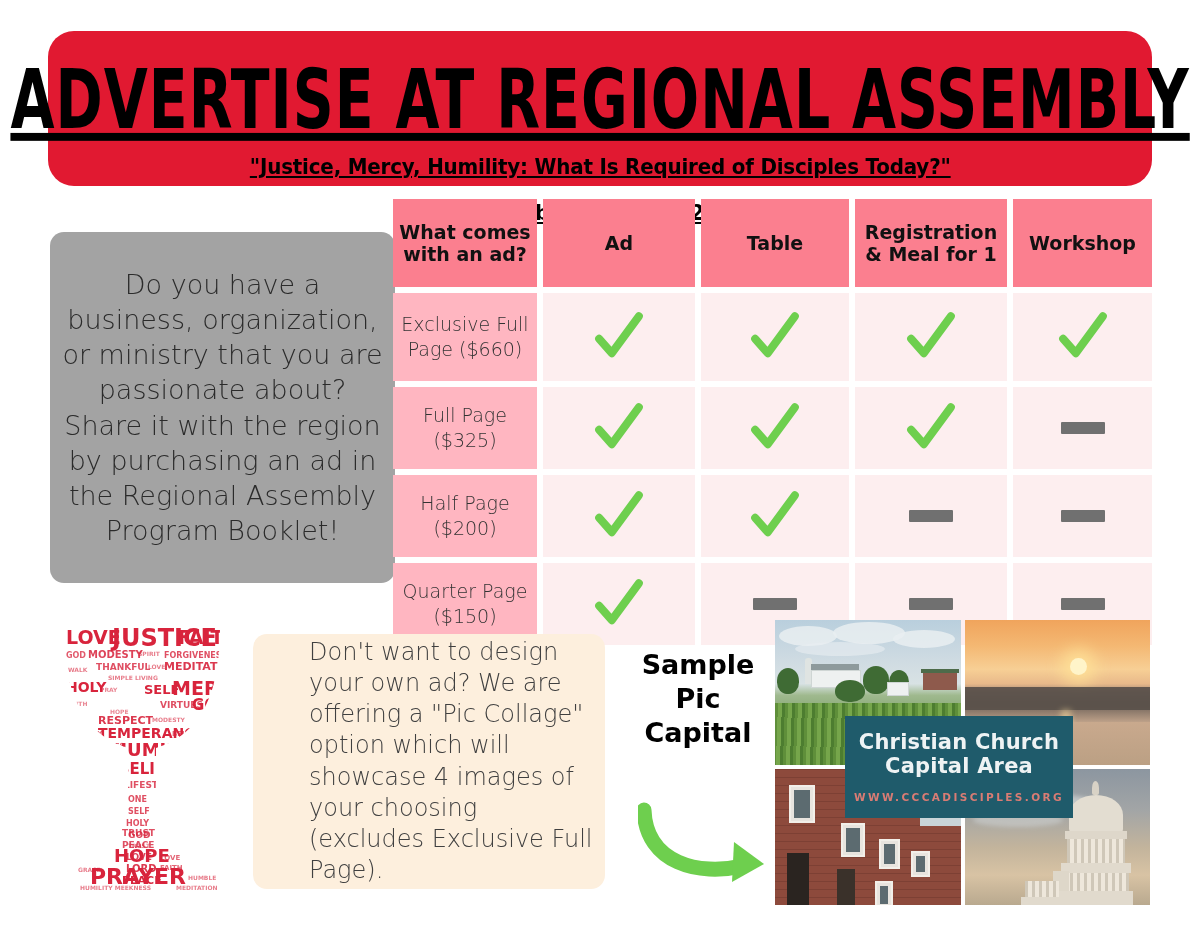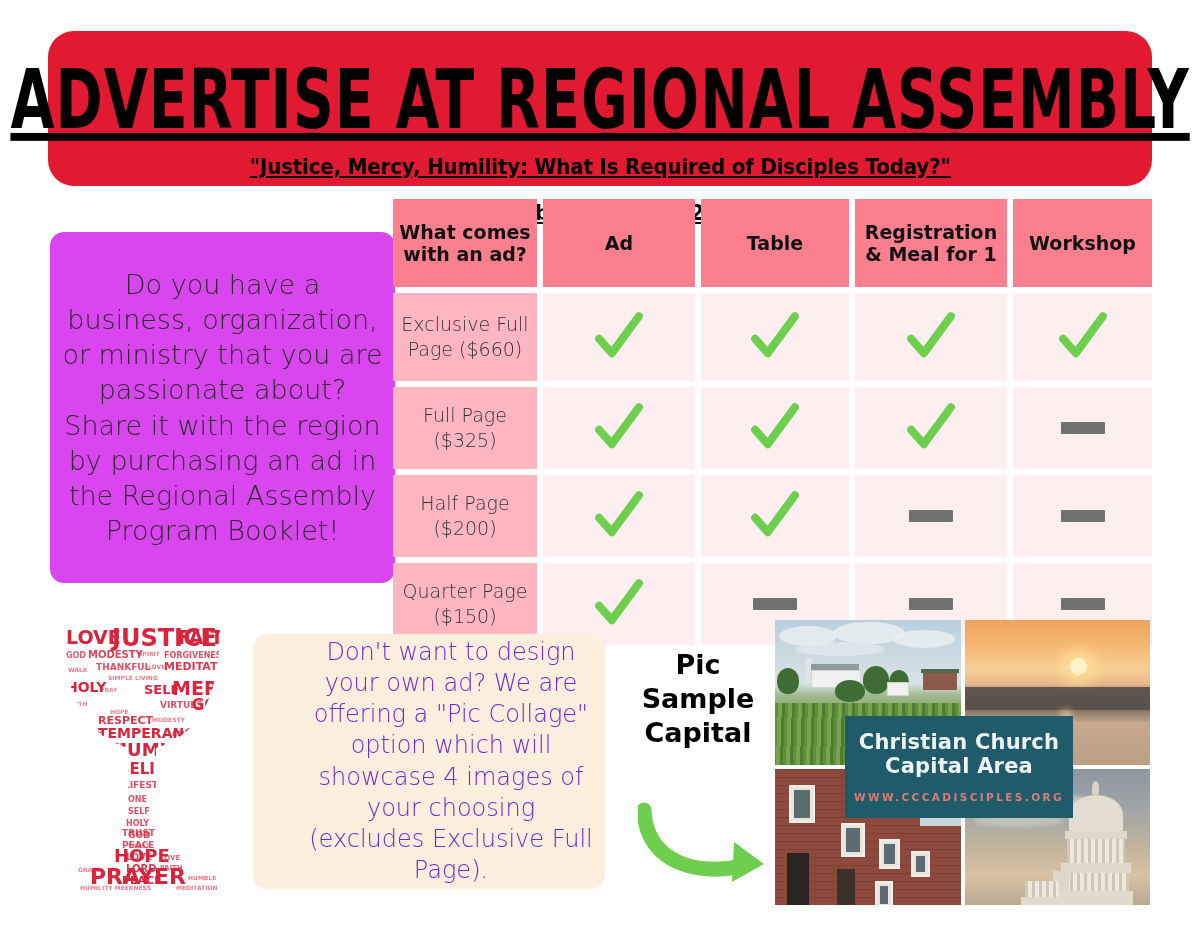--- a/index.html
+++ b/index.html
@@ -39,21 +39,21 @@
   }
   .banner-date{
     font-family:"DejaVu Sans", sans-serif;
     font-weight:bold;font-size:20.5px;color:#000;
     margin-top:22px;
   }
 
   
   .intro-box{
     position:absolute;left:50px;top:232px;width:345px;height:351px;
-    background:#d946ef;border-radius:14px;
+    background:#a3a3a3;border-radius:14px;
     display:flex;align-items:center;justify-content:center;
     box-sizing:border-box;padding:6px 10px;
   }
   .intro-text{
     font-family:"DejaVu Sans", sans-serif;
     font-size:27px;line-height:1.30;color:#2b2b2b;
     text-align:center;font-weight:300;
   }
 
   
@@ -100,22 +100,22 @@
 
   
   .collage-box{
     position:absolute;left:253px;top:634px;width:352px;height:255px;
     background:#fdefdd;border-radius:14px;
     display:flex;align-items:center;justify-content:center;
     box-sizing:border-box;padding:6px 12px;
   }
   .collage-text{
     font-family:"DejaVu Sans", sans-serif;
-    font-size:24px;line-height:1.30;color:#6d28d9;
-    text-align:center;font-weight:300;margin-left:44px;
+    font-size:24px;line-height:1.30;color:#404040;
+    font-weight:300;margin-left:44px;
   }
 
   
   .sample-label{
     position:absolute;left:628px;top:648px;width:140px;
     text-align:center;
     font-family:"DejaVu Sans", sans-serif;
     font-weight:bold;font-size:27px;line-height:1.26;color:#000;
   }
   .arrow{
@@ -362,22 +362,22 @@
         <text x="70" y="214" font-size="9" opacity=".8">TRUST</text>
       </g>
     </svg>
   </div>
 
   <div class="collage-box">
     <div class="collage-text">Don't want to design your own ad? We are offering a "Pic Collage" option which will showcase 4 images of your choosing (excludes Exclusive Full Page).</div>
   </div>
 
   <div class="sample-label">
+    <div>Sample</div>
     <div>Pic</div>
-    <div>Sample</div>
     <div>Capital</div>
   </div>
 
   <div class="arrow">
     <svg width="135" height="105" viewBox="0 0 135 105">
       <path d="M6,30 C8,84 62,96 104,86" fill="none" stroke="#6ecf4e" stroke-width="15" stroke-linecap="round"></path>
       <path d="M96,62 L126,84 L94,102 Z" fill="#6ecf4e"></path>
     </svg>
   </div>
 

